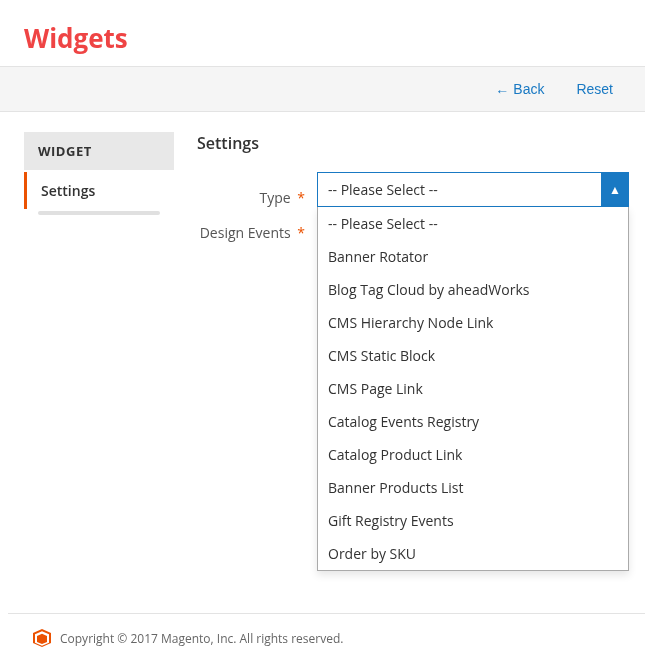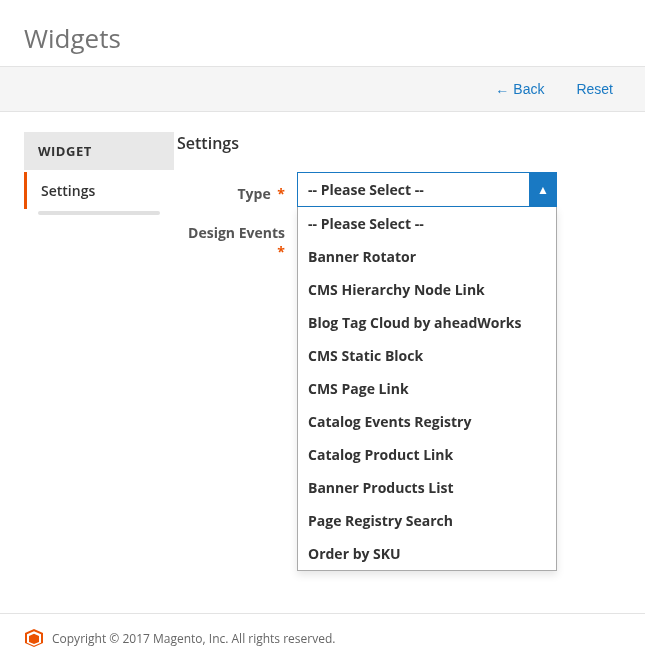--- a/index.html
+++ b/index.html
@@ -15,22 +15,22 @@
       width: 645px;
       position: relative;
       overflow: hidden;
     }
     .page-header {
       padding: 20px 24px 10px 24px;
       background: #fff;
     }
     .page-title {
       font-size: 26px;
-      font-weight: 400;
-      color: #737373;
+      font-weight: 700;
+      color: #ef4444;
     }
     .toolbar {
       display: flex;
       justify-content: flex-end;
       align-items: center;
       padding: 10px 24px;
       background: #f5f5f5;
       border-top: 1px solid #e3e3e3;
       border-bottom: 1px solid #e3e3e3;
       gap: 16px;
@@ -42,21 +42,21 @@
       font-size: 14px;
       cursor: pointer;
       display: flex;
       align-items: center;
       gap: 4px;
       padding: 4px 8px;
     }
     .main-content {
       display: flex;
       padding: 20px 24px;
-      gap: 3px;
+      gap: 23px;
     }
     .sidebar {
       width: 150px;
       flex-shrink: 0;
     }
     .sidebar-widget-label {
       background: #e8e8e8;
       padding: 10px 14px;
       font-weight: 700;
       font-size: 13px;
@@ -88,41 +88,40 @@
       flex: 1;
     }
     .section-title {
       font-size: 16px;
       font-weight: 600;
       color: #333;
       margin-bottom: 18px;
     }
     .form-row {
       display: flex;
-      align-items: center;
+      align-items: flex-end;
       margin-bottom: 3px;
       position: relative;
-      font-weight: bold;
     }
     .form-label {
       width: 120px;
       padding-top: 8px;
       font-size: 14px;
       color: #555;
       text-align: right;
       padding-right: 12px;
       flex-shrink: 0;
     }
     .required-star {
       color: #eb5202;
       margin-left: 3px;
     }
     .select-wrapper {
       position: relative;
-      width: 260px;
+      width: 312px;
     }
     .select-display {
       border: 1px solid #1979c3;
       background: #fff;
       padding: 7px 30px 7px 10px;
       width: 100%;
       font-size: 14px;
       color: #333;
       cursor: pointer;
       display: flex;
@@ -158,21 +157,21 @@
     .dropdown-item {
       padding: 7px 10px;
       font-size: 14px;
       color: #333;
       cursor: pointer;
       white-space: nowrap;
     }
     .footer {
       position: absolute;
       bottom: 0;
-      left: 0;
+      left: 8px;
       right: 0;
       padding: 14px 24px;
       display: flex;
       align-items: center;
       gap: 8px;
       background: #fff;
       border-top: 1px solid #e3e3e3;
     }
     .footer-logo {
       width: 20px;
@@ -223,28 +222,28 @@
         <div class="select-wrapper">
           <div class="select-display">
             <span>-- Please Select --</span>
             <div class="select-arrow">
               <span>▲</span>
             </div>
           </div>
           <div class="dropdown-list">
             <div class="dropdown-item">-- Please Select --</div>
             <div class="dropdown-item">Banner Rotator</div>
+            <div class="dropdown-item">Blog Tag Cloud by aheadWorks</div>
             <div class="dropdown-item">CMS Hierarchy Node Link</div>
-            <div class="dropdown-item">Blog Tag Cloud by aheadWorks</div>
             <div class="dropdown-item">CMS Static Block</div>
             <div class="dropdown-item">CMS Page Link</div>
             <div class="dropdown-item">Catalog Events Registry</div>
             <div class="dropdown-item">Catalog Product Link</div>
             <div class="dropdown-item">Banner Products List</div>
-            <div class="dropdown-item">Page Registry Search</div>
+            <div class="dropdown-item">Gift Registry Events</div>
             <div class="dropdown-item">Order by SKU</div>
 
           </div>
         </div>
       </div>
 
       <div class="form-row" style="margin-top: 8px;">
         <div class="form-label">
           <span>Design Events</span>
           <span class="required-star">*</span>

